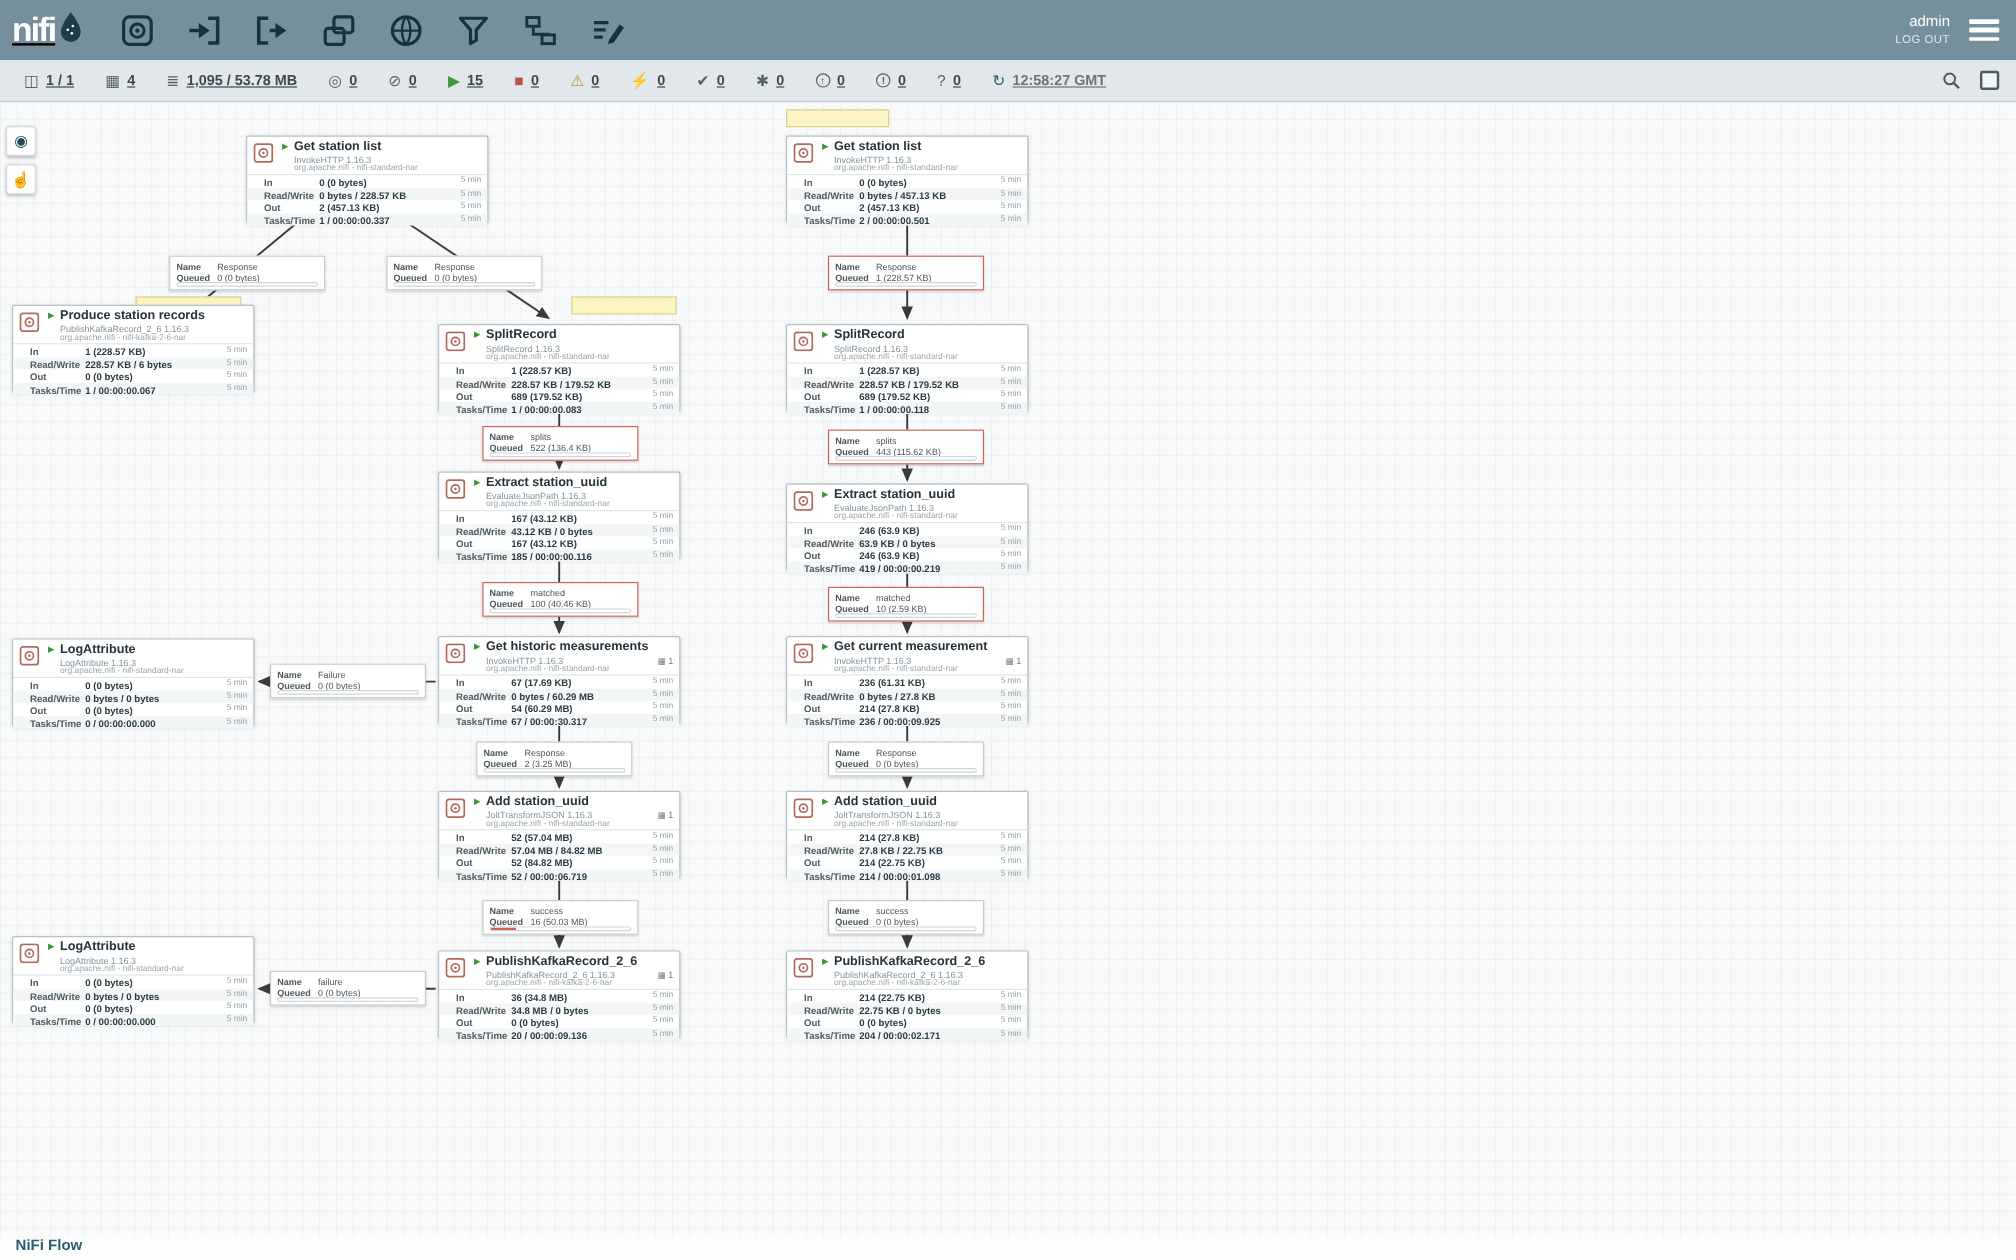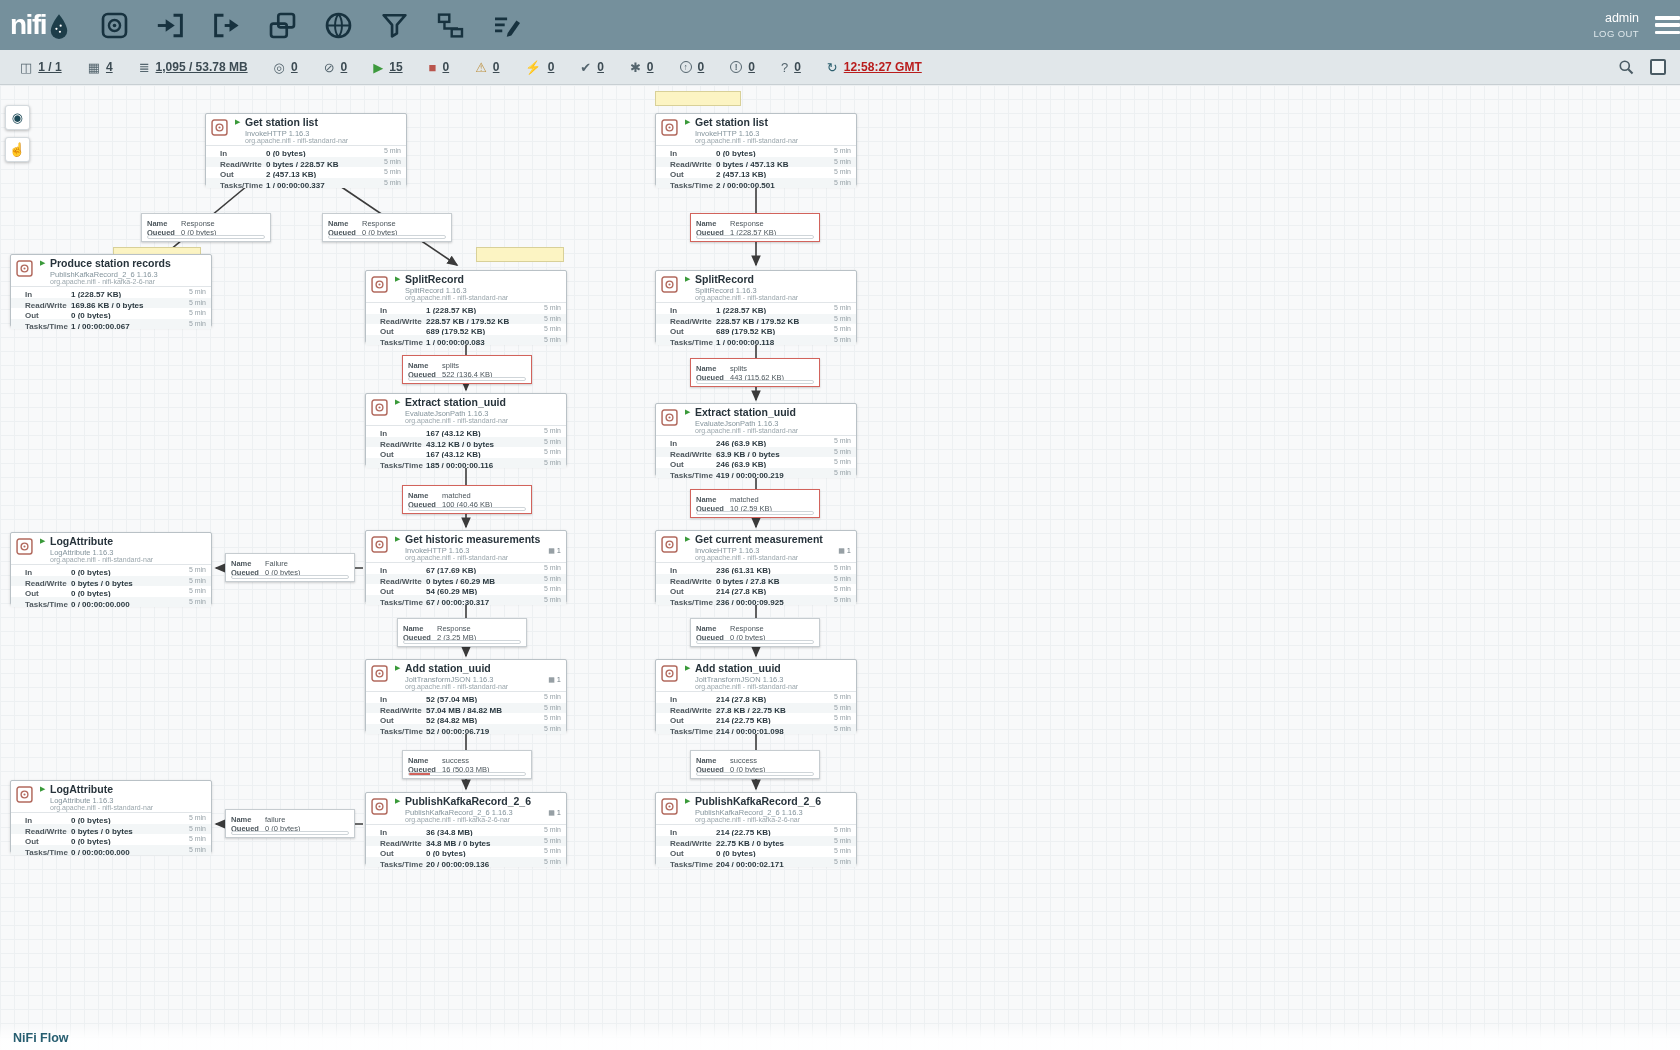--- a/index.html
+++ b/index.html
@@ -1,27 +1,27 @@
 <!DOCTYPE html>
 <html><head>
 <meta charset="utf-8">
 <style>
 *{margin:0;padding:0;box-sizing:border-box;}
 html,body{width:1680px;height:1050px;overflow:hidden;}
 body{font-family:"Liberation Sans",sans-serif;position:relative;background:#fff;}
 
 
 .header{height:50px;background:#75909c;display:flex;align-items:center;position:relative;z-index:10;}
-.logo{display:flex;align-items:flex-end;padding:0 16px 0 10px;}
+.logo{display:flex;align-items:flex-start;padding:0 16px 0 10px;text-decoration:underline;}
 .logo-text{color:#fff;font-size:28px;font-weight:bold;letter-spacing:-1.5px;}
 .logo-drop{width:22px;height:28px;margin-left:2px;}
 .toolbar{display:flex;align-items:center;gap:27px;margin-left:14px;color:#17323f;}
 .tool{width:29px;height:29px;display:inline-block;cursor:grab;}
 .tool svg{width:100%;height:100%;}
-.header-right{margin-left:auto;display:flex;align-items:center;gap:16px;}
+.header-right{margin-left:auto;display:flex;align-items:center;gap:16px;padding-right:14px;}
 .user-block{text-align:right;color:#fff;}
 .user-name{font-size:12.5px;}
 .logout{font-size:9.5px;color:#dfe8ec;margin-top:3px;letter-spacing:.4px;cursor:pointer;}
 .hamburger{width:25px;height:18px;display:flex;flex-direction:column;justify-content:space-between;cursor:pointer;}
 .hamburger span{display:block;height:3.5px;background:#fff;border-radius:1px;}
 
 
 .status-bar{height:35px;background:#e1e7ea;border-bottom:1px solid #c8cfd3;display:flex;align-items:center;padding:0 14px 0 20px;position:relative;z-index:9;}
 .status-items{display:flex;align-items:center;}
 .status-item{display:flex;align-items:center;margin-right:26px;white-space:nowrap;}
@@ -193,21 +193,21 @@
       <div class="status-item">
         <span class="glyph circled" style="color: rgb(84, 101, 110);">!</span>
         <span class="value">0</span>
       </div>
       <div class="status-item">
         <span class="glyph" style="color: rgb(84, 101, 110);">?</span>
         <span class="value">0</span>
       </div>
       <div class="status-item">
         <span class="glyph" style="color: rgb(44, 95, 110);">↻</span>
-        <span class="value" style="color: #b91c1c; text-align: right;">12:58:27 GMT</span>
+        <span class="value" style="color: #737373; text-align: right;">12:58:27 GMT</span>
       </div>
     </div>
   <div class="status-right">
     <svg class="search-icon" viewBox="0 0 22 22">
         <circle cx="9.5" cy="9.5" r="5.5" fill="none" stroke="#4a5b64" stroke-width="2"></circle>
         <line x1="13.8" y1="13.8" x2="19" y2="19" stroke="#4a5b64" stroke-width="2.4"></line>
       </svg>
     <span class="panel-toggle"></span>
   </div>
 </div>
@@ -362,21 +362,21 @@
             <circle cx="8" cy="8" r="3.2" fill="none" stroke="#b26a5e" stroke-width="1.3"></circle>
             <circle cx="8" cy="8" r="1" fill="#b26a5e"></circle>
           </svg></span>
         <span class="run-icon">▶</span>
         <span class="proc-name">Produce station records</span>
         <div class="proc-type">PublishKafkaRecord_2_6 1.16.3</div>
         <div class="proc-bundle">org.apache.nifi - nifi-kafka-2-6-nar</div>
 
         <div class="proc-stats">
           <div class="stat-row"><span class="stat-label">In</span><span class="stat-value">1 (228.57 KB)</span><span class="stat-window">5 min</span></div>
-          <div class="stat-row"><span class="stat-label">Read/Write</span><span class="stat-value">169.86 KB / 0 bytes</span><span class="stat-window">5 min</span></div>
+          <div class="stat-row"><span class="stat-label">Read/Write</span><span class="stat-value">228.57 KB / 6 bytes</span><span class="stat-window">5 min</span></div>
           <div class="stat-row"><span class="stat-label">Out</span><span class="stat-value">0 (0 bytes)</span><span class="stat-window">5 min</span></div>
           <div class="stat-row"><span class="stat-label">Tasks/Time</span><span class="stat-value">1 / 00:00:00.067</span><span class="stat-window">5 min</span></div>
         </div>
       </div>
       <div class="processor" style="left: 365px; top: 185px;">
         <span class="proc-icon"><svg viewBox="0 0 16 16">
             <rect x="1" y="1" width="14" height="14" rx="2" fill="none" stroke="#b26a5e" stroke-width="1.4"></rect>
             <circle cx="8" cy="8" r="3.2" fill="none" stroke="#b26a5e" stroke-width="1.3"></circle>
             <circle cx="8" cy="8" r="1" fill="#b26a5e"></circle>
           </svg></span>

